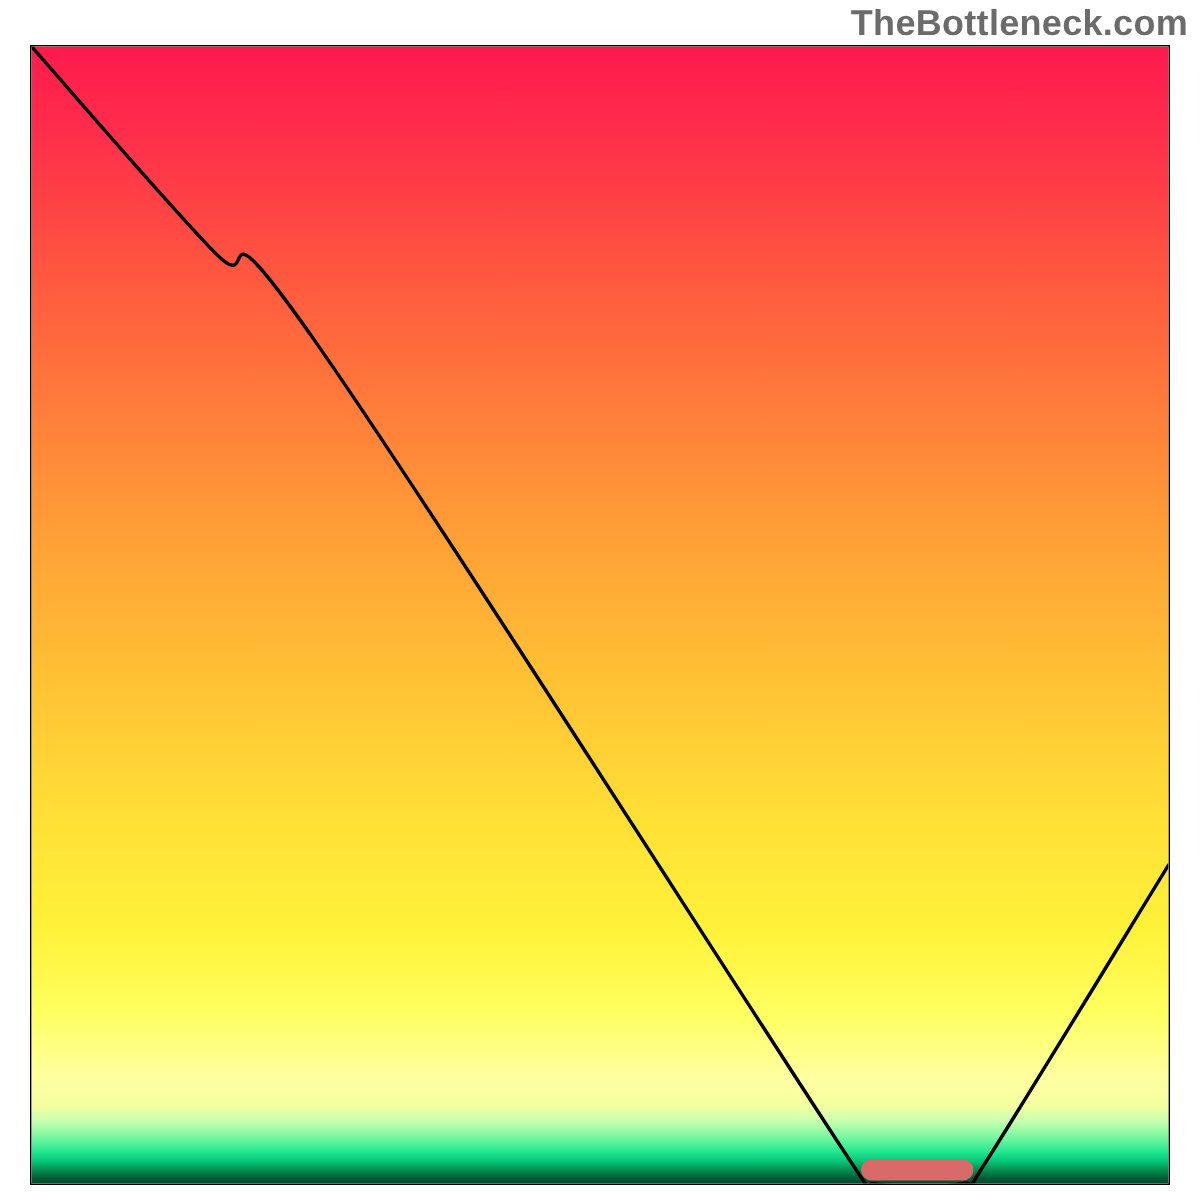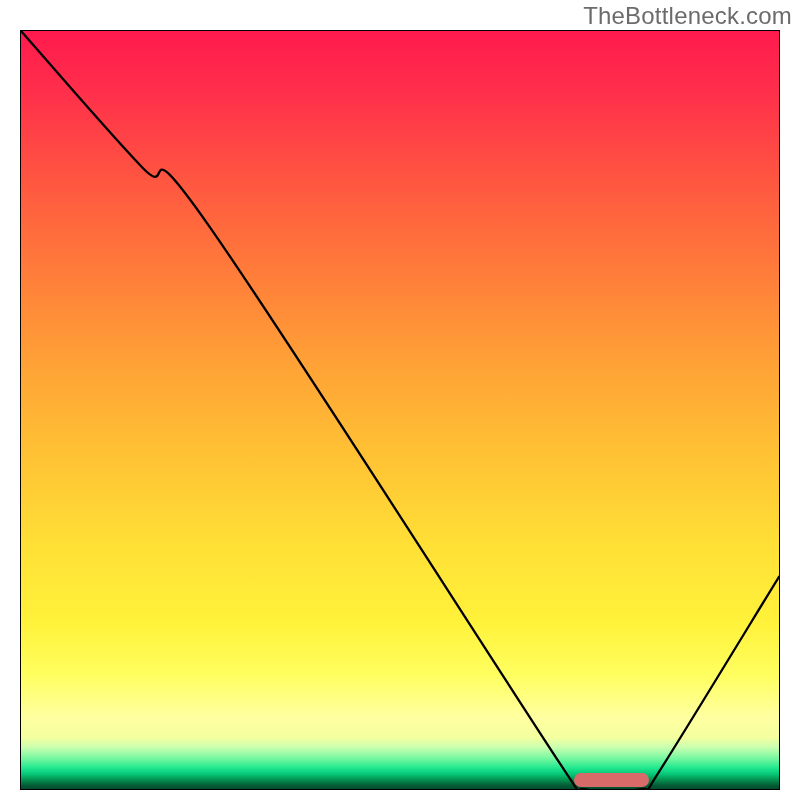--- a/index.html
+++ b/index.html
@@ -14,21 +14,21 @@
   .wrap {
     position: relative;
     width: 800px;
     height: 800px;
   }
   .watermark {
     position: absolute;
     top: 2px;
     right: 8px;
     font-size: 24px;
-    font-weight: 400;
+    font-weight: 700;
     color: #6b6b6b;
     letter-spacing: 0.2px;
   }
   .plot-area {
     position: absolute;
     left: 20px;
     top: 30px;
     width: 760px;
     height: 760px;
     border: 1.5px solid #000;

